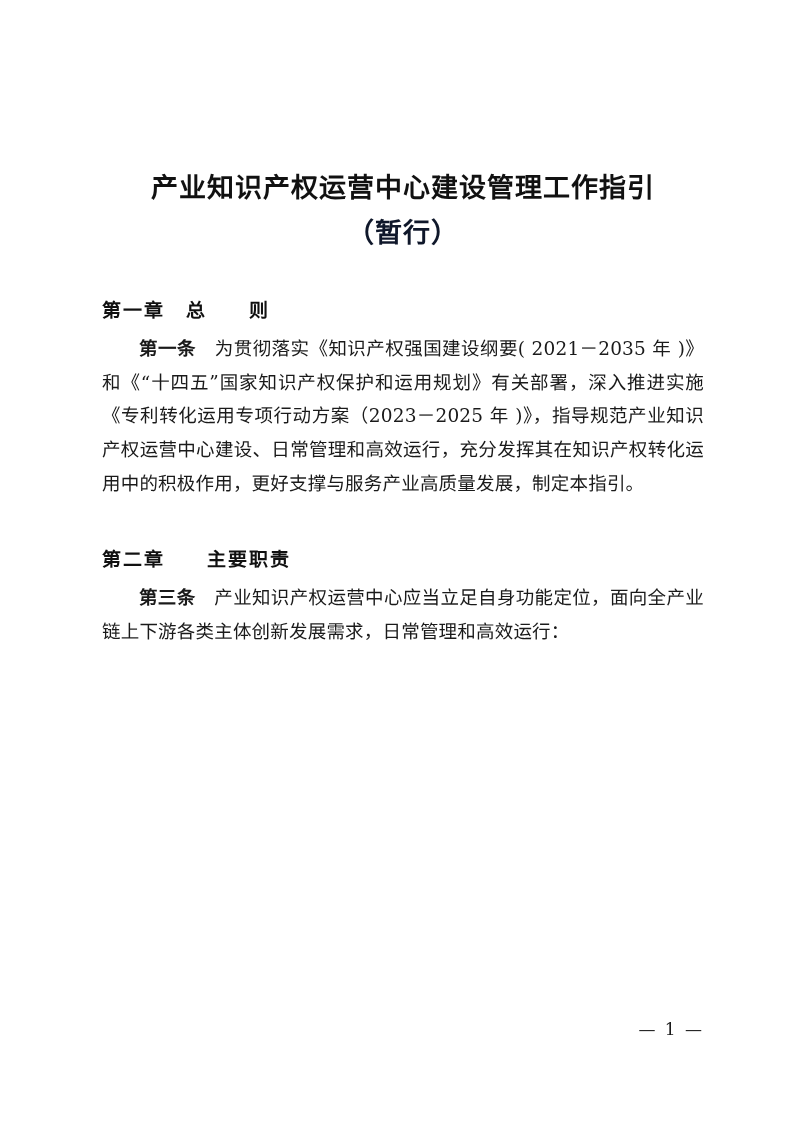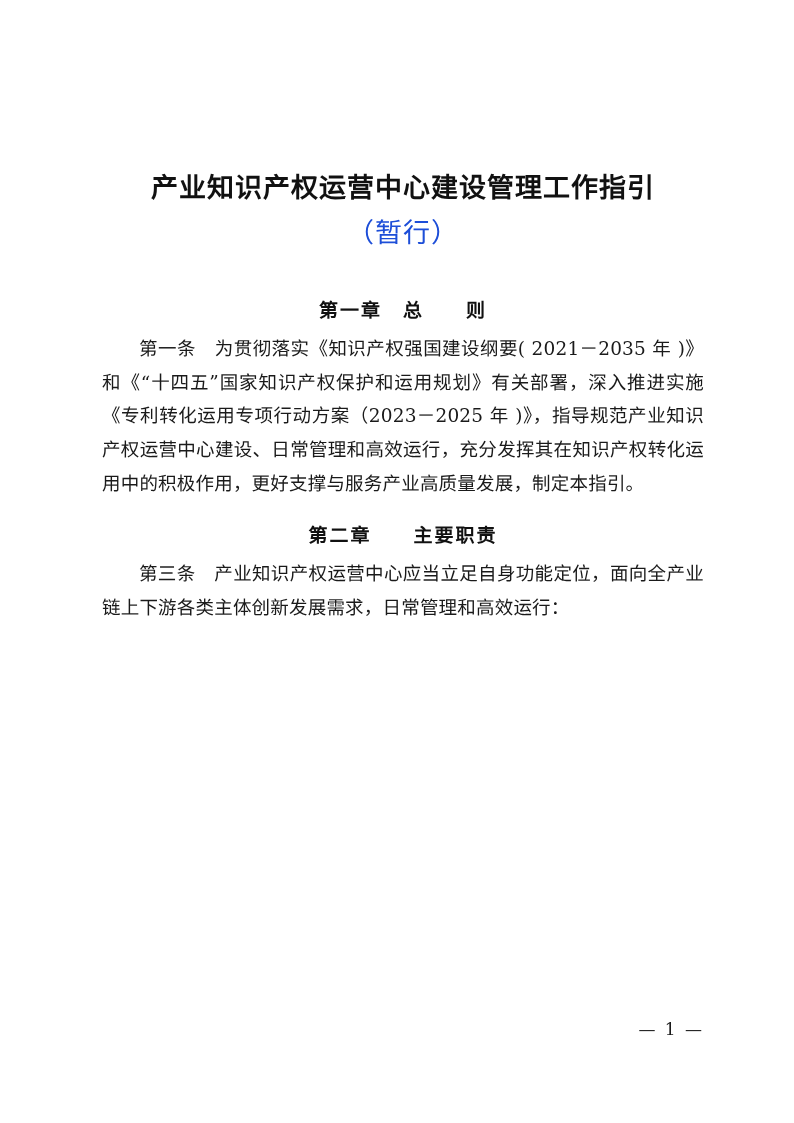--- a/index.html
+++ b/index.html
@@ -28,48 +28,47 @@
     font-size: 27px;
     font-weight: bold;
     letter-spacing: 1px;
     line-height: 1.5;
     margin: 18px 0 0 0;
     color: #111;
   }
   .doc-subtitle {
     text-align: center;
     font-size: 27px;
-    font-weight: normal;
+    font-weight: bold;
     letter-spacing: 1px;
     line-height: 1.5;
     margin: 4px 0 0 0;
-    color: #1d4ed8;
+    color: #0f172a;
   }
   .chapter-heading {
-    text-align: center;
     font-size: 19px;
     font-weight: bold;
     margin: 42px 0 10px 0;
     letter-spacing: 2px;
     color: #111;
   }
   .chapter-heading.second {
-    margin-top: 20px;
+    margin-top: 44px;
   }
   .para {
     font-size: 18.5px;
     line-height: 1.82;
     text-align: justify;
     text-justify: inter-ideograph;
     text-indent: 2em;
     margin: 0 0 2px 0;
     letter-spacing: 0.2px;
   }
   .art-label {
-    font-weight: normal;
+    font-weight: bold;
   }
   .page-number {
     position: absolute;
     right: 96px;
     bottom: 84px;
     font-size: 17px;
     letter-spacing: 2px;
     color: #1a1a1a;
   }
 </style>

